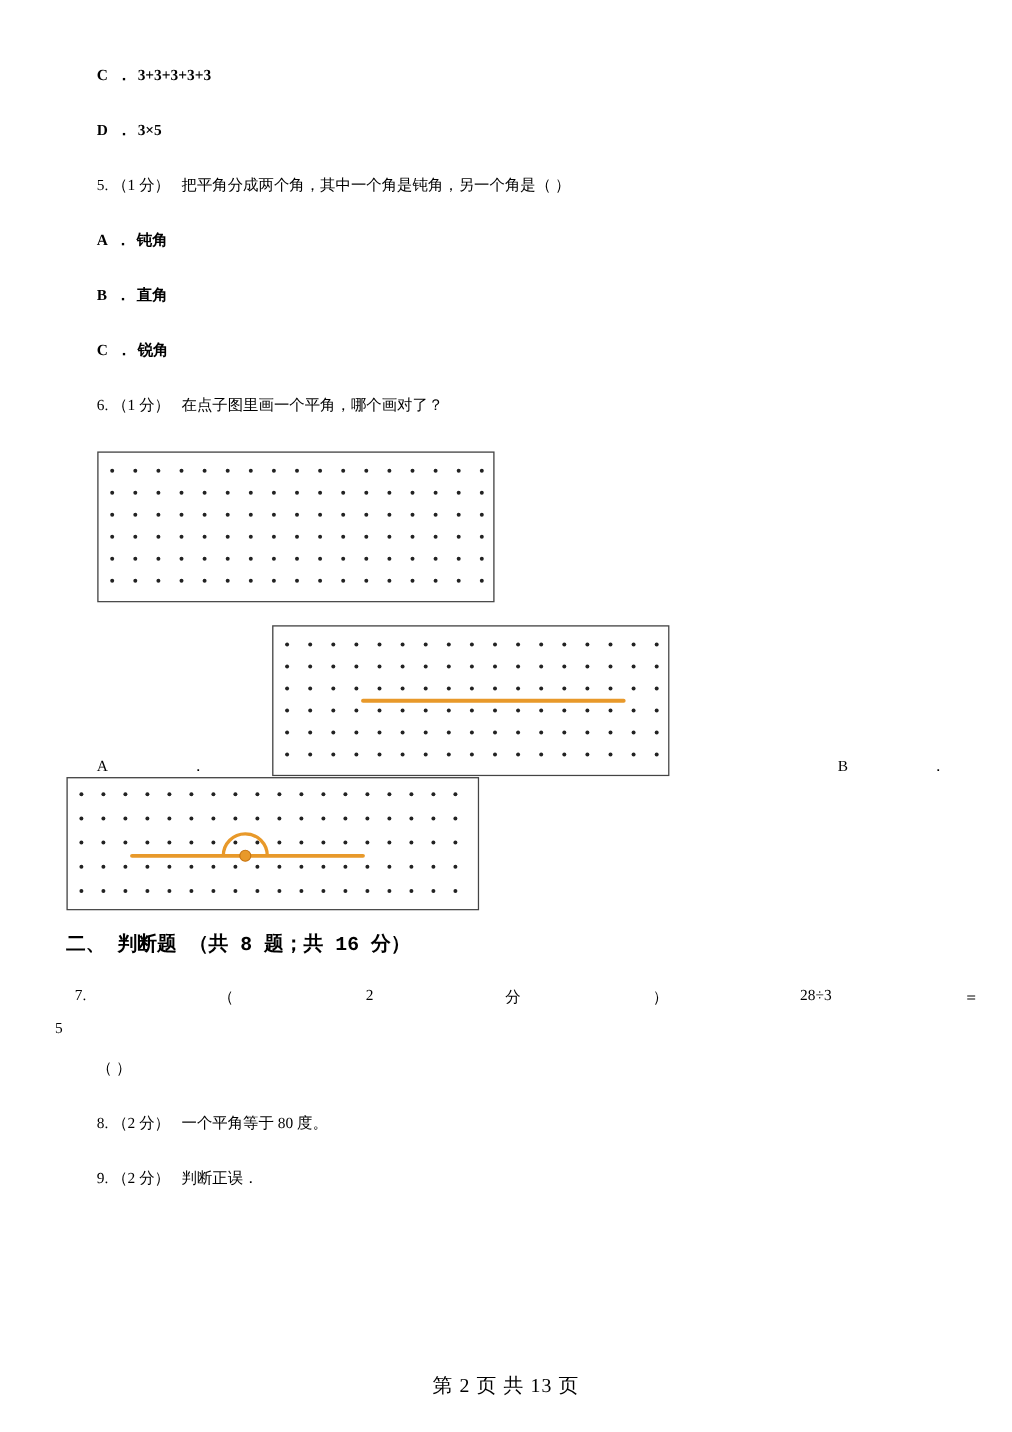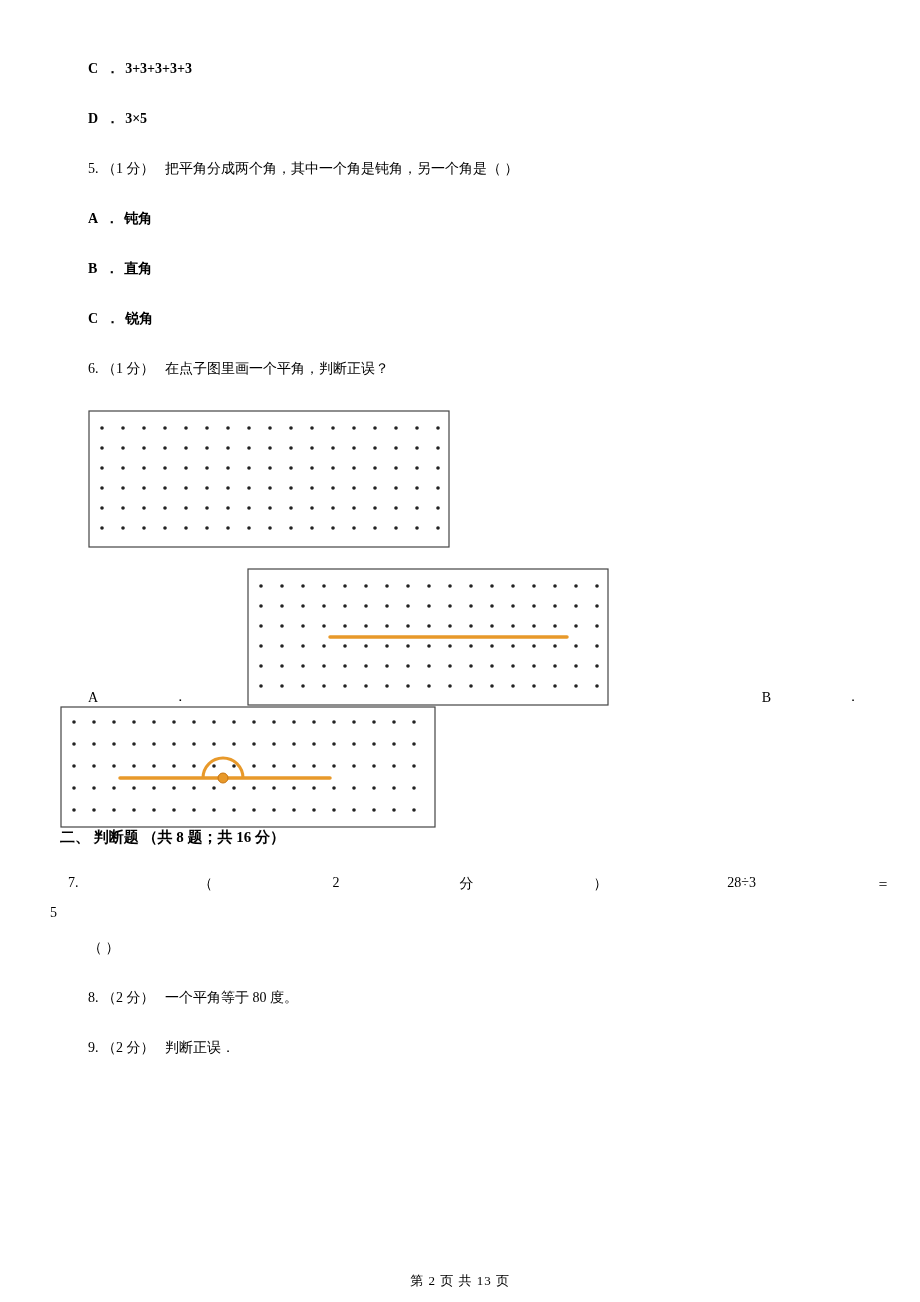--- a/index.html
+++ b/index.html
@@ -11,23 +11,23 @@
       font-size: 14px;
       color: #000;
       padding: 60px 60px 40px 60px;
       position: relative;
     }
     .line { margin-bottom: 32px; padding-left: 28px; font-weight: bold; }
     .q-line { margin-bottom: 32px; padding-left: 28px; }
     .opt-letter { letter-spacing: 2px; }
     .section-h {
       font-weight: bold;
-      font-family: Liberation Serif, serif;
-      font-size: 15px;
-      margin-top: 0;
+      font-family: Liberation Mono, monospace;
+      font-size: 18px;
+      margin-top: 18px;
       margin-bottom: 28px;
       padding-left: 0;
     }
     .dotgrid-wrap { margin: 10px 0 20px 28px; }
     .dotgrid-b-wrap { margin: 0 0 0 195px; display:inline-block; vertical-align:bottom;}
     .dotgrid-c-wrap { margin: 0; padding:0; }
     .ab-row { display:flex; align-items:flex-end; width:100%; }
     .ab-row .dotgrid-b-wrap { flex:0 0 auto; }
     svg { display:block; }
     .q7-row {
@@ -37,25 +37,25 @@
       padding-right:0;
       margin-bottom: 12px;
       width: calc(100% + 50px);
       margin-left: -20px;
     }
     .q7-row span { white-space: nowrap; }
     .five { padding-left:0; margin-left:-10px; margin-bottom:18px;}
     .paren { padding-left:28px; margin-bottom:32px; }
     .footer {
       position:absolute;
-      bottom:12px;
+      bottom:31px;
       left:0;
       width:100%;
       text-align:center;
-      font-size:13px;
+      font-size:18px;
       letter-spacing:1px;
     }
   </style>
 </head>
 <body>
 
 <div class="line">
   <span class="opt-letter">C ．</span>
   <span>3+3+3+3+3</span>
 </div>
@@ -80,21 +80,21 @@
 </div>
 <div class="line">
   <span class="opt-letter">C ．</span>
   <span>锐角</span>
 </div>
 
 <div class="q-line">
   <span>6.</span>
   <span>（1 分）</span>
   <span>&nbsp;</span>
-  <span>在点子图里画一个平角，判断正误？</span>
+  <span>在点子图里画一个平角，哪个画对了？</span>
 </div>
 
 <div class="dotgrid-wrap">
   <svg width="362" height="138" viewBox="0 0 362 138">
     <rect x="1" y="1" width="360" height="136" fill="#fff" stroke="#444" stroke-width="1.2"></rect>
     <g fill="#222" id="dotsA">
         <circle cx="14" cy="18" r="1.8"></circle>
         <circle cx="35" cy="18" r="1.8"></circle>
         <circle cx="56" cy="18" r="1.8"></circle>
         <circle cx="77" cy="18" r="1.8"></circle>

